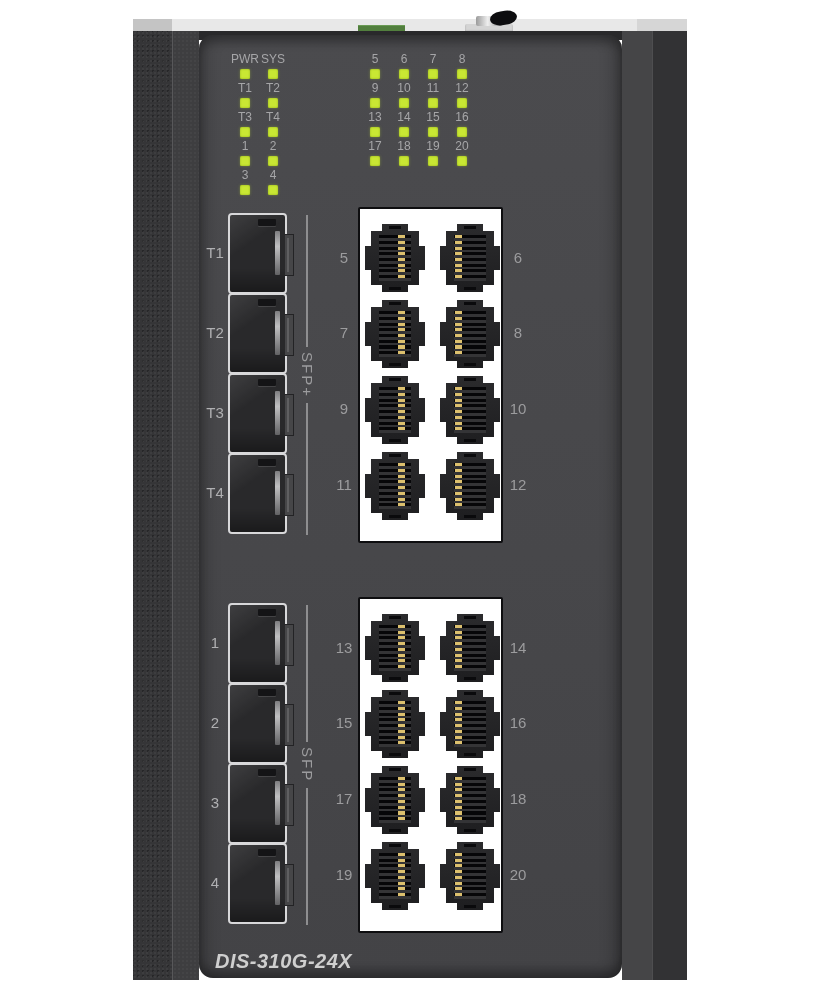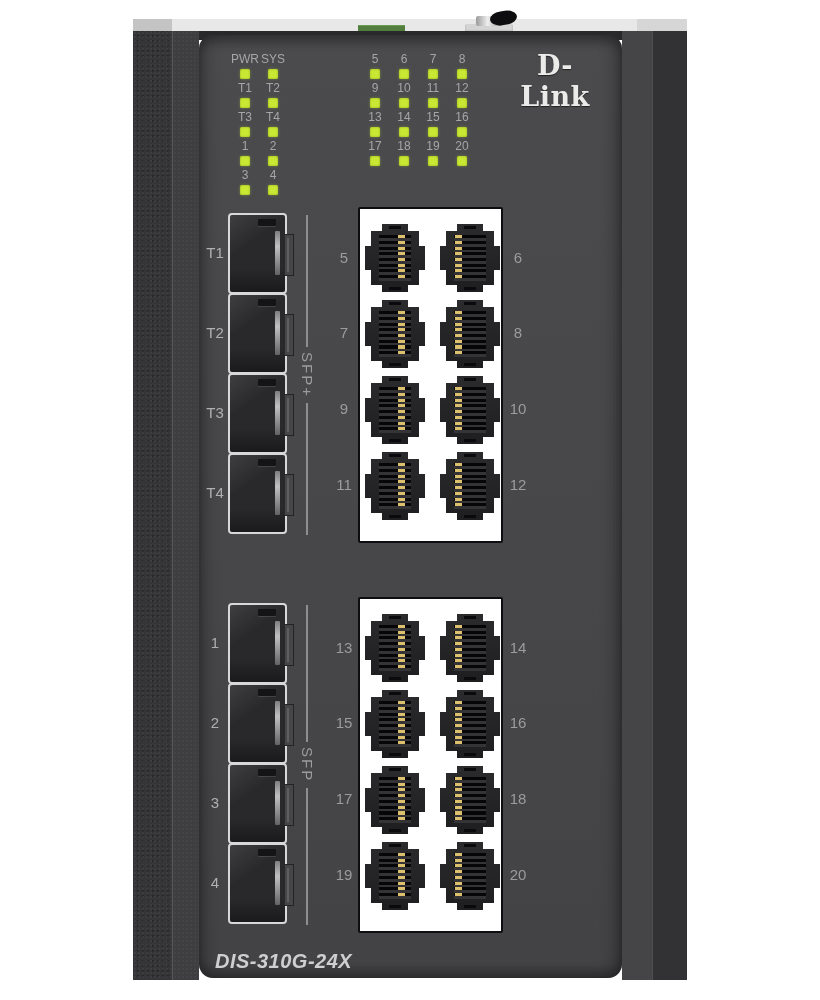--- a/index.html
+++ b/index.html
@@ -223,21 +223,20 @@
       <div class="led-cell">
           <span class="led-label">19</span>
           <span class="led-dot"></span>
         </div>
       <div class="led-cell">
           <span class="led-label">20</span>
           <span class="led-dot"></span>
         </div>
     </div>
 
-    <div class="brand-logo">D-Link</div>
 
     <div class="sfp-group sfp-group-1">
       <div class="sfp-port-label" style="top:30px">T1</div>
       <div class="sfp-port-label" style="top:110px">T2</div>
       <div class="sfp-port-label" style="top:190px">T3</div>
       <div class="sfp-port-label" style="top:270px">T4</div>
       <div class="cage-stack">
         <div class="sfp-cage">
             <div class="cage-slot"></div>
             <div class="cage-latch"></div>

